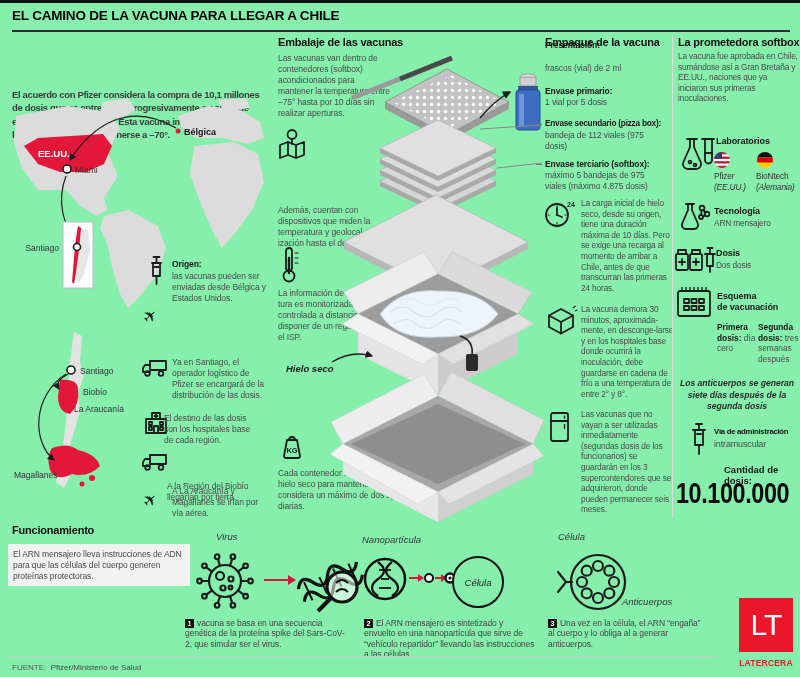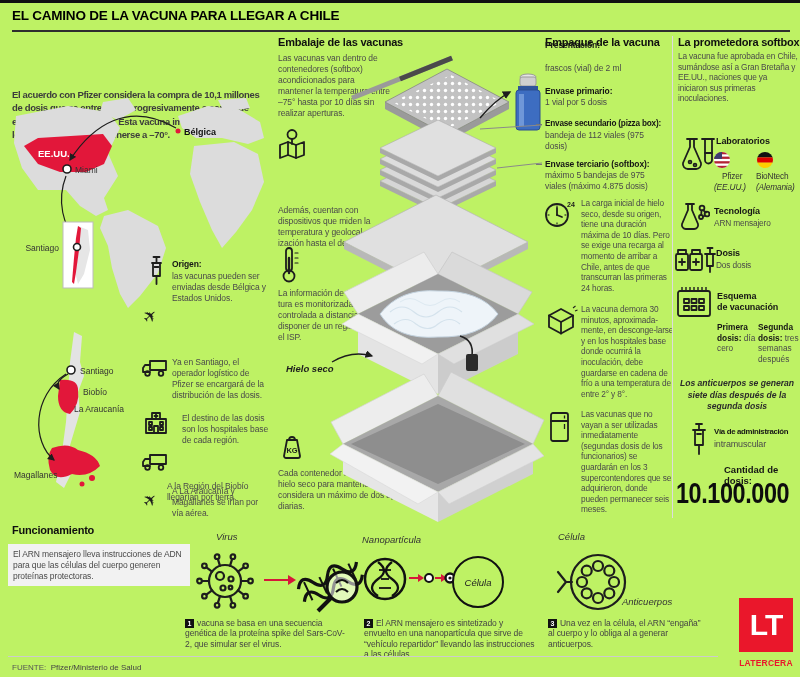--- a/index.html
+++ b/index.html
@@ -1,16 +1,16 @@
 <!DOCTYPE html>
 <html><head>
 <meta charset="utf-8">
 <style>
   html,body{margin:0;padding:0;background:#fff;}
-  #page{position:relative;width:800px;height:677px;background:#bef264;overflow:hidden;
+  #page{position:relative;width:800px;height:677px;background:#86efac;overflow:hidden;
         font-family:"Liberation Sans","DejaVu Sans",sans-serif;}
   .abs{position:absolute;}
   .b{font-weight:bold;}
   .i{font-style:italic;}
   .title{font-size:13.5px;font-weight:bold;color:#000;letter-spacing:-0.2px;}
   .colhead{font-size:11px;font-weight:bold;color:#0f0f0f;letter-spacing:-0.2px;}
   .intro{font-size:9.5px;font-weight:bold;color:#3c3c3c;line-height:1.4;letter-spacing:-0.35px;}
   .body{font-size:8.5px;color:#4a4a4a;line-height:1.3;letter-spacing:-0.1px;}
   .body2{font-size:8.3px;color:#4a4a4a;line-height:1.28;letter-spacing:-0.15px;}
   .lbl{font-size:8.5px;font-weight:bold;color:#151515;letter-spacing:-0.1px;}
@@ -19,21 +19,21 @@
   .steptext{font-size:8.5px;color:#444;line-height:1.22;letter-spacing:-0.1px;}
   .dash{height:1px;background:#777;width:6px;}
   .ic{fill:none;stroke:#1d1d1d;stroke-width:1.8;stroke-linecap:round;stroke-linejoin:round;}
   .ic2{fill:none;stroke:#1d1d1d;stroke-width:2.2;stroke-linecap:round;stroke-linejoin:round;}
   svg{display:block;}
   svg text{font-family:"Liberation Sans","DejaVu Sans",sans-serif;}
   .plane{display:inline-block;transform:rotate(-42deg);font-size:17px;color:#1d1d1d;
          font-family:"DejaVu Sans",sans-serif;}
   .cell-circle{border:2.5px solid #111;border-radius:50%;display:flex;align-items:center;justify-content:center;}
   .ltbox{background:#ea172b;color:#fff;display:flex;align-items:center;justify-content:center;
-         font-weight:bold;font-size:30px;letter-spacing:-1px;}
+         font-weight:normal;font-size:30px;letter-spacing:-1px;}
 </style>
 </head>
 <body>
 
 <div id="page">
 
   <div class="abs" style="left:0;top:0;width:800px;height:3px;background:#111;"></div>
   <div class="abs title" style="left:12px;top:8px;">EL CAMINO DE LA VACUNA PARA LLEGAR A CHILE</div>
   <div class="abs" style="left:12px;top:30px;width:778px;height:2px;background:#2e2e2e;"></div>
 
@@ -99,21 +99,21 @@
         <rect x="8" y="1" width="8" height="6"></rect>
     <line x1="12" y1="2.5" x2="12" y2="5.5"></line>
         <line x1="10.5" y1="4" x2="13.5" y2="4"></line>
     <rect x="5" y="10" width="3" height="3"></rect>
         <rect x="16" y="10" width="3" height="3"></rect>
     <rect x="5" y="15" width="3" height="3"></rect>
         <rect x="16" y="15" width="3" height="3"></rect>
     <rect x="10" y="14" width="4" height="7"></rect>
       </g>
   </svg>
-  <div class="abs body" style="left:182px;top:413px;width:97px;">El destino de las dosis son los hospitales base de cada región.</div>
+  <div class="abs body" style="left:164px;top:413px;width:97px;">El destino de las dosis son los hospitales base de cada región.</div>
 
   <svg class="abs" style="left:141px;top:452px;" width="27" height="19" viewBox="0 0 27 19">
     <g class="ic">
         <rect x="9" y="3" width="16" height="9"></rect>
         <path d="M9,7 H4 L2,10 v4 h7"></path>
     <circle cx="6.5" cy="15.5" r="2.3"></circle>
         <circle cx="20" cy="15.5" r="2.3"></circle>
       </g>
   </svg>
   <div class="abs body" style="left:167px;top:453px;width:97px;margin-top:28px;">A la Región del Biobío llegarían por tierra.</div>
@@ -339,21 +339,21 @@
         <clipPath id="cDE">
           <circle cx="8" cy="8" r="8"></circle>
         </clipPath>
       </defs>
     <g clip-path="url(#cDE)">
       <rect width="16" height="5.4" fill="#111"></rect>
         <rect y="5.4" width="16" height="5.3" fill="#dd0000"></rect>
         <rect y="10.7" width="16" height="5.3" fill="#ffce00"></rect>
     </g>
   </svg>
-  <div class="abs body2" style="left:714px;top:171px;color:#333;margin-left:8px;">Pfizer</div>
+  <div class="abs body2" style="left:714px;top:171px;color:#333;">Pfizer</div>
   <div class="abs body2 i" style="left:714px;top:182px;color:#333;">(EE.UU.)</div>
   <div class="abs body2" style="left:756px;top:171px;color:#333;">BioNtech</div>
   <div class="abs body2 i" style="left:756px;top:182px;color:#333;">(Alemania)</div>
 
   <svg class="abs" style="left:678px;top:202px;" width="32" height="32" viewBox="0 0 32 32">
     <g class="ic" stroke-width="1.7">
         <line x1="8" y1="2" x2="16" y2="2"></line>
     <path d="M10,2 v6 L4,22 a4,4 0 0 0 4,5 h8 a4,4 0 0 0 4,-5 L14,8 V2"></path>
       </g>
     <g class="ic" stroke-width="1.4">

